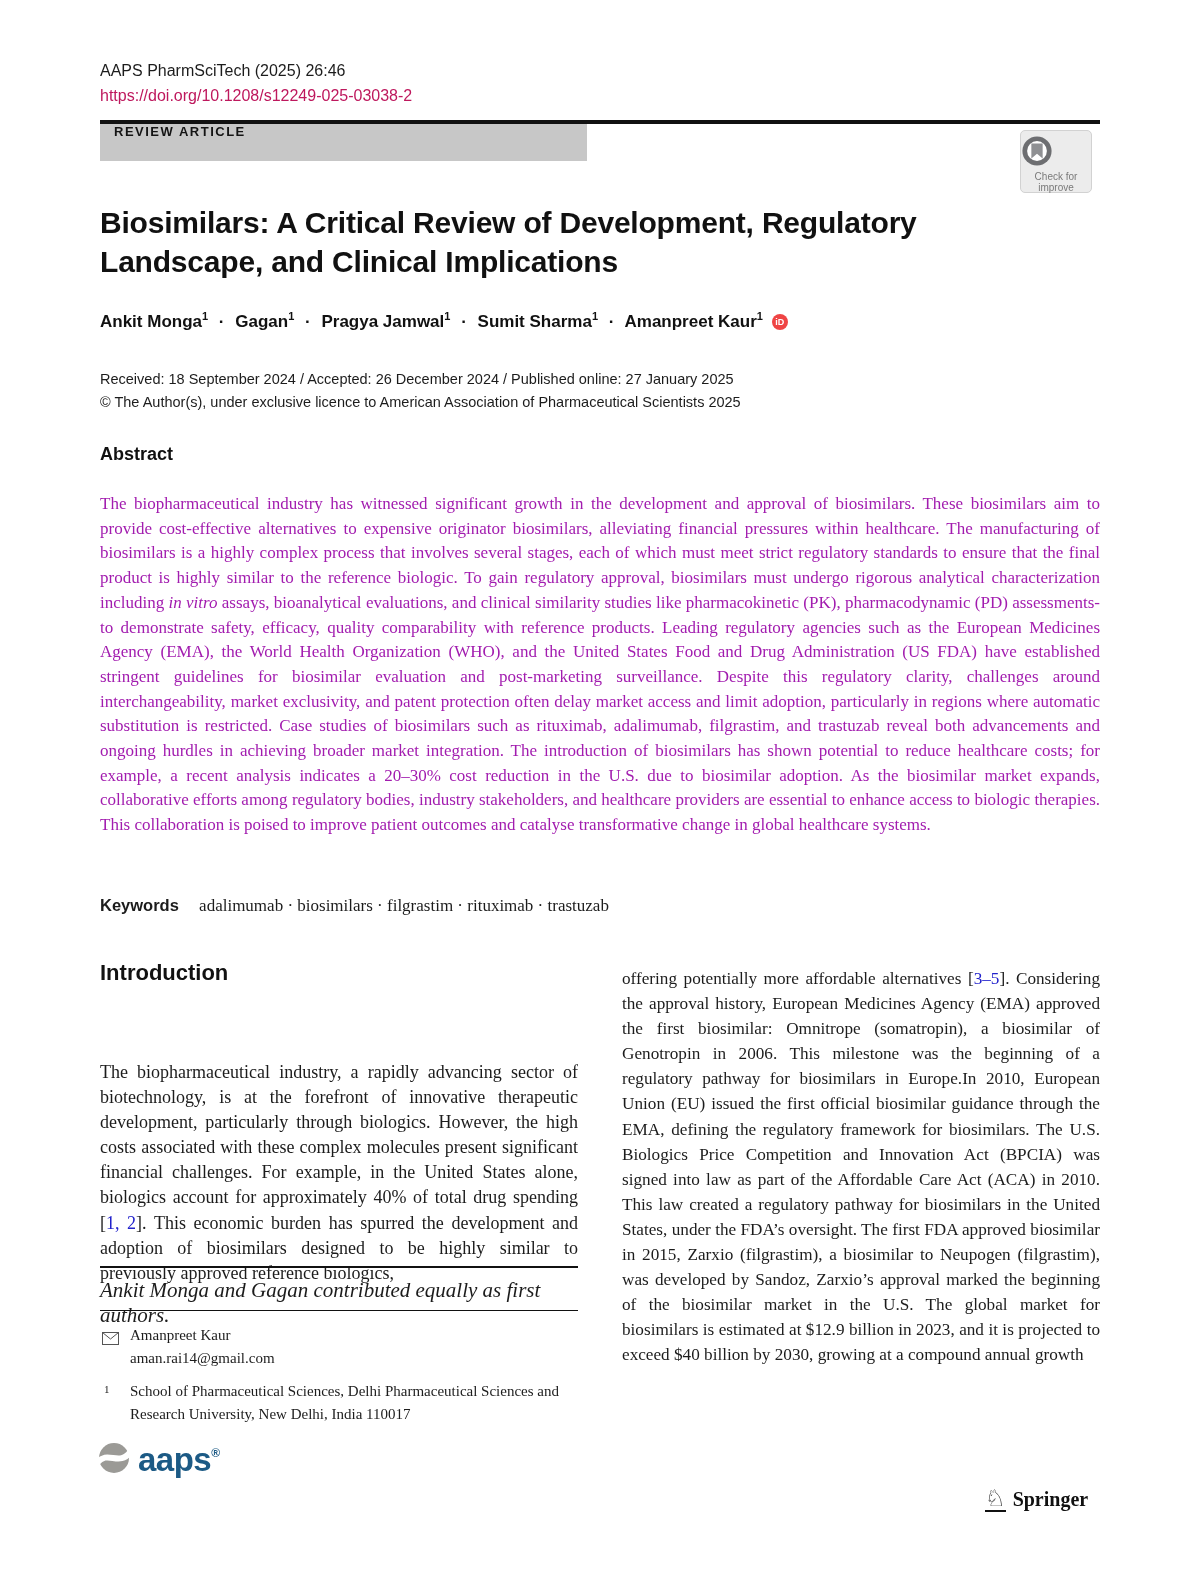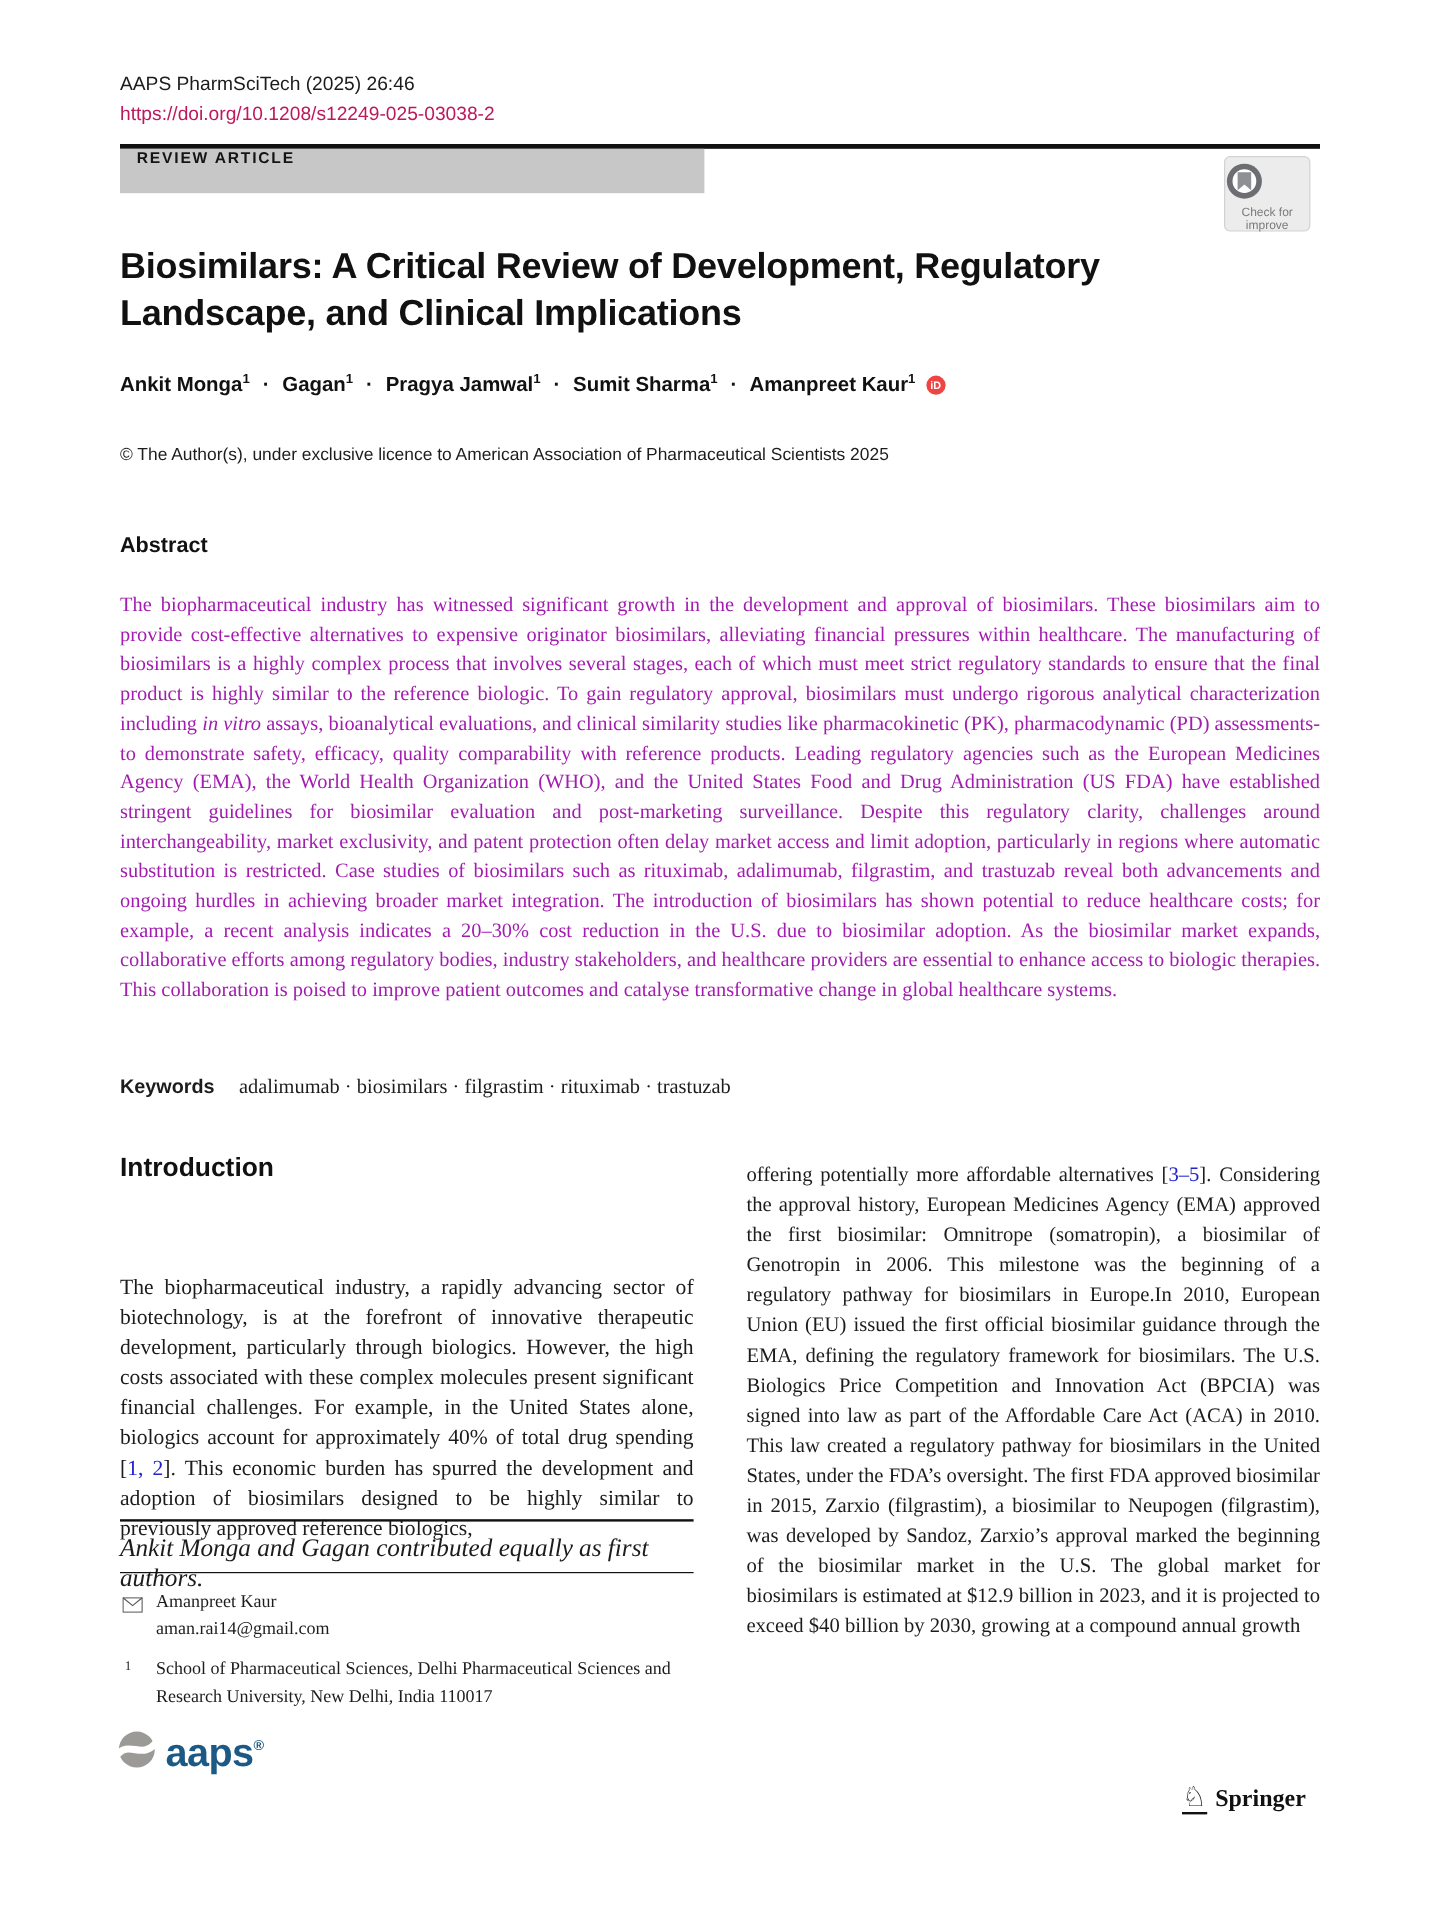--- a/index.html
+++ b/index.html
@@ -196,20 +196,21 @@
     <span class="author-sep">·</span>
     <span><span>Pragya Jamwal</span><sup>1</sup></span>
     <span class="author-sep">·</span>
     <span><span>Sumit Sharma</span><sup>1</sup></span>
     <span class="author-sep">·</span>
     <span><span>Amanpreet Kaur</span><sup>1</sup></span>
     <span class="orcid">iD</span>
   </div>
 
   <div class="meta-block">
+    <div>Received: 18 September 2024 / Accepted: 26 December 2024 / Published online: 27 January 2025</div>
     <div>© The Author(s), under exclusive licence to American Association of Pharmaceutical Scientists 2025</div>
   </div>
 
   <div class="abstract-heading">Abstract</div>
   <div class="abstract-body">
     <span>The biopharmaceutical industry has witnessed significant growth in the development and approval of biosimilars. These biosimilars aim to provide cost-effective alternatives to expensive originator biosimilars, alleviating financial pressures within healthcare. The manufacturing of biosimilars is a highly complex process that involves several stages, each of which must meet strict regulatory standards to ensure that the final product is highly similar to the reference biologic. To gain regulatory approval, biosimilars must undergo rigorous analytical characterization including </span><span class="italic">in vitro</span><span> assays, bioanalytical evaluations, and clinical similarity studies like pharmacokinetic (PK), pharmacodynamic (PD) assessments-to demonstrate safety, efficacy, quality comparability with reference products. Leading regulatory agencies such as the European Medicines Agency (EMA), the World Health Organization (WHO), and the United States Food and Drug Administration (US FDA) have established stringent guidelines for biosimilar evaluation and post-marketing surveillance. Despite this regulatory clarity, challenges around interchangeability, market exclusivity, and patent protection often delay market access and limit adoption, particularly in regions where automatic substitution is restricted. Case studies of biosimilars such as rituximab, adalimumab, filgrastim, and trastuzab reveal both advancements and ongoing hurdles in achieving broader market integration. The introduction of biosimilars has shown potential to reduce healthcare costs; for example, a recent analysis indicates a 20–30% cost reduction in the U.S. due to biosimilar adoption. As the biosimilar market expands, collaborative efforts among regulatory bodies, industry stakeholders, and healthcare providers are essential to enhance access to biologic therapies. This collaboration is poised to improve patient outcomes and catalyse transformative change in global healthcare systems.</span>
   </div>
 
   <div class="keywords">
     <span class="kw-label">Keywords</span>

